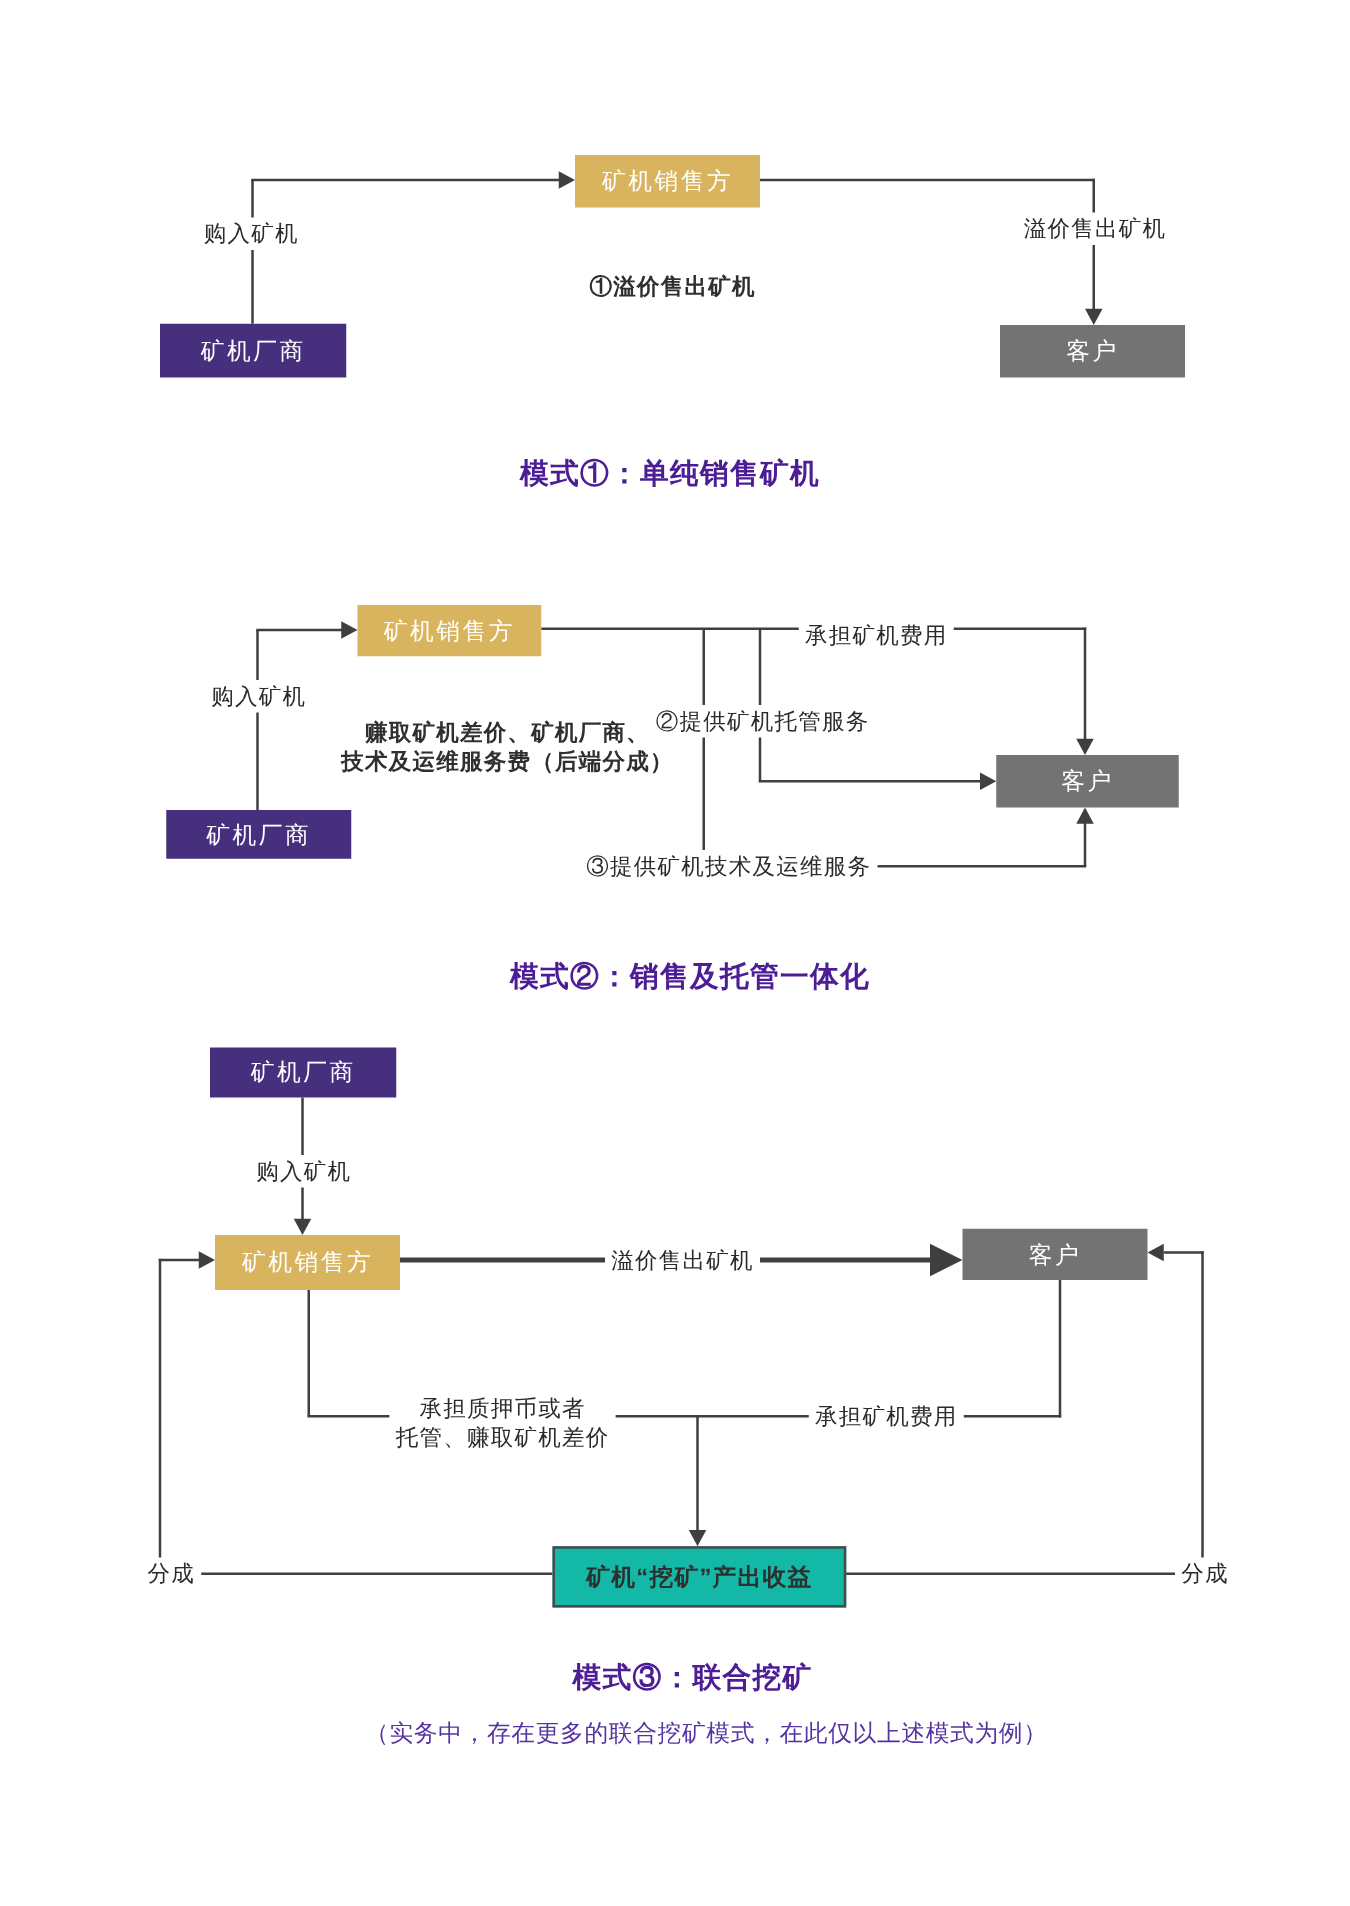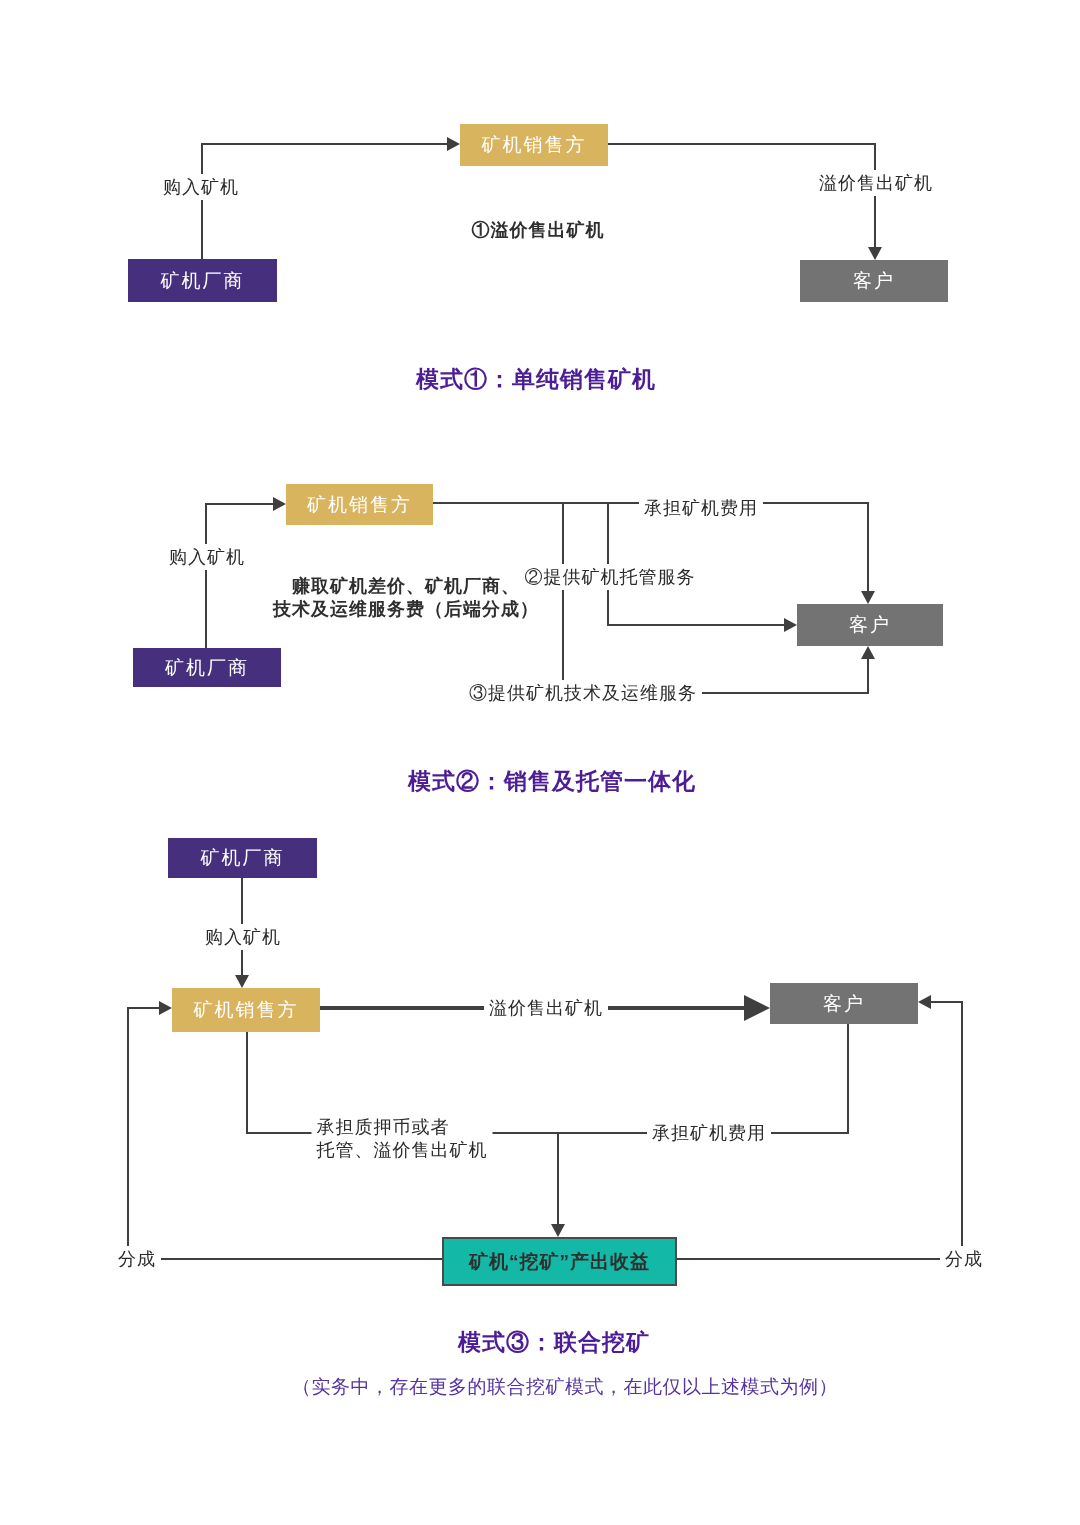--- a/index.html
+++ b/index.html
@@ -26,21 +26,21 @@
   .arr.right{border-top:7px solid transparent;border-bottom:7px solid transparent;border-left:13px solid #3F3F3F;}
   .arr.left{border-top:7px solid transparent;border-bottom:7px solid transparent;border-right:13px solid #3F3F3F;}
   .arr.down{border-left:7px solid transparent;border-right:7px solid transparent;border-top:13px solid #3F3F3F;}
   .arr.up{border-left:7px solid transparent;border-right:7px solid transparent;border-bottom:13px solid #3F3F3F;}
   .arr.right.big{border-top:13px solid transparent;border-bottom:13px solid transparent;border-left:26px solid #3F3F3F;}
   .elabel{
     position:absolute;transform:translate(-50%,-50%);background:#ffffff;
     padding:1px 5px;white-space:nowrap;color:#2B2B2B;font-size:18px;
     font-family:"Liberation Serif",serif;letter-spacing:1px;
   }
-  .elabel.two{line-height:23px;}
+  .elabel.two{text-align:center;line-height:23px;}
   .note{
     position:absolute;transform:translate(-50%,-50%);white-space:nowrap;
     color:#2F2F2F;font-weight:bold;font-size:18px;letter-spacing:1px;text-align:center;line-height:23px;
   }
   .title{
     position:absolute;transform:translate(-50%,-50%);white-space:nowrap;
     color:#4c1d95;font-weight:bold;font-size:23px;letter-spacing:1px;
   }
   .subtitle{
     position:absolute;transform:translate(-50%,-50%);white-space:nowrap;
@@ -121,21 +121,21 @@
     <div class="hline" style="left:246px;top:1132px;width:313px;"></div>
 
     <div class="vline" style="left:847px;top:1024px;height:110px;"></div>
     <div class="hline" style="left:557px;top:1132px;width:292px;"></div>
 
     <div class="vline" style="left:557px;top:1132px;height:94px;"></div>
     <div class="arr down" style="left:551px;top:1224px;"></div>
 
     <div class="elabel two" style="left:402px;top:1139px;">
       <span>承担质押币或者</span><br>
-      <span>托管、溢价售出矿机</span>
+      <span>托管、赚取矿机差价</span>
     </div>
     <div class="elabel" style="left:709px;top:1133px;">承担矿机费用</div>
 
     <div class="hline" style="left:127px;top:1258px;width:315px;"></div>
     <div class="vline" style="left:127px;top:1007px;height:253px;"></div>
     <div class="hline" style="left:127px;top:1007px;width:33px;"></div>
     <div class="arr right" style="left:159px;top:1001px;"></div>
     <div class="elabel" style="left:137px;top:1259px;">分成</div>
 
     <div class="hline" style="left:673px;top:1258px;width:290px;"></div>

